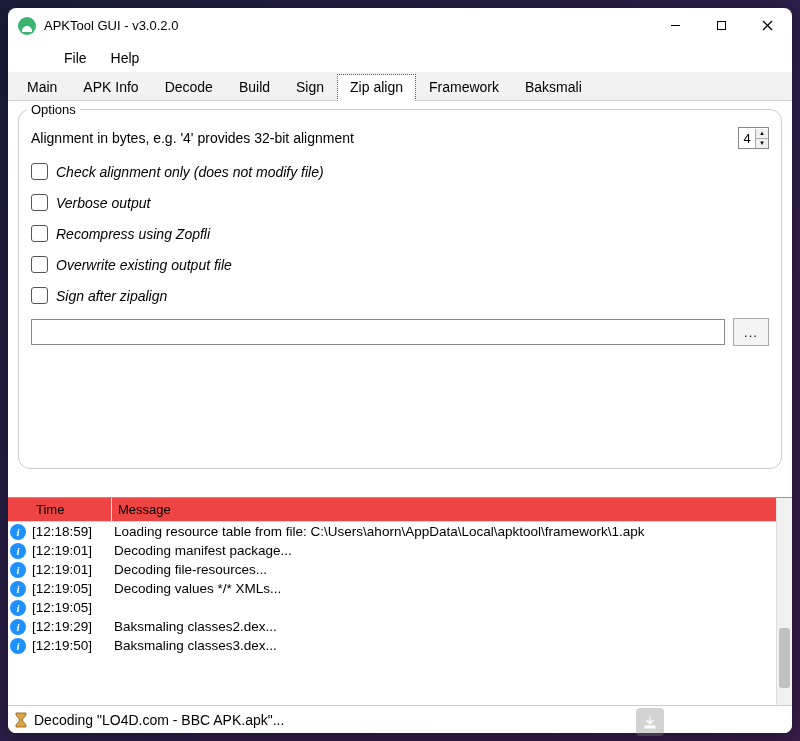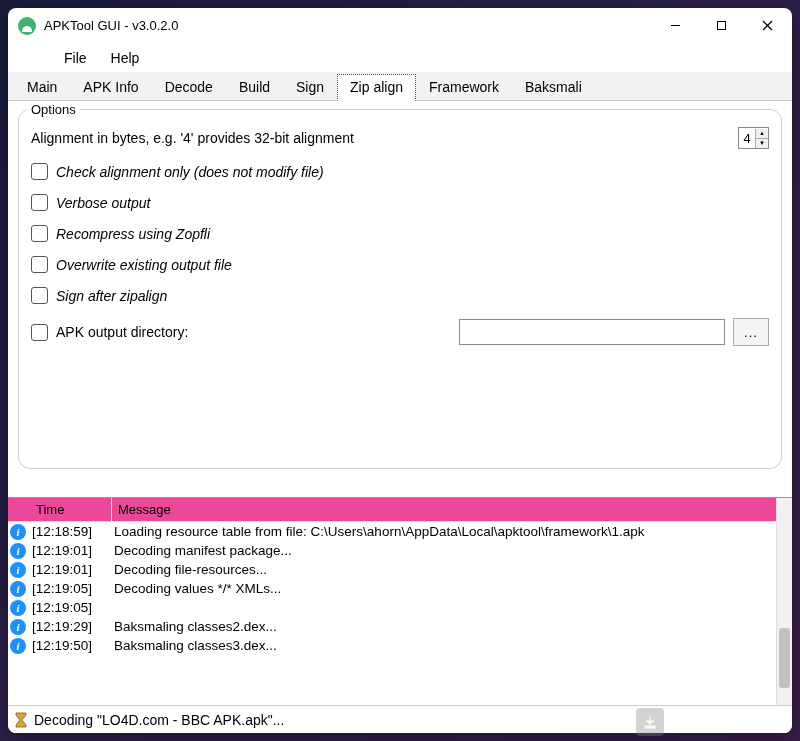--- a/index.html
+++ b/index.html
@@ -164,21 +164,21 @@
       display: flex;
       flex-direction: column;
       background: #fff;
       overflow: hidden;
       position: relative;
       margin-top: 18px;
     }
     .log-header {
       display: flex;
       border-bottom: 1px solid #ddd;
-      background: #ec4899;
+      background: #ef4444;
       font-size: 13px;
       padding-left: 22px;
     }
     .log-col-time { width: 82px; padding: 4px 6px; border-right: 1px solid #eee;}
     .log-col-msg { flex: 1; padding: 4px 6px; }
     .log-body { flex: 1; overflow: hidden; }
     .log-row {
       display: flex;
       align-items: center;
       padding: 1px 0 1px 2px;
@@ -323,24 +323,20 @@
       <div class="check-row">
         <div class="checkbox"></div>
         <div>Overwrite existing output file</div>
       </div>
       <div class="check-row">
         <div class="checkbox"></div>
         <div>Sign after zipalign</div>
       </div>
 
       <div class="dir-row">
-        <div class="lbl">
-          <div class="checkbox"></div>
-          <div>APK output directory:</div>
-        </div>
         <div class="text-input"></div>
         <div class="browse-btn">...</div>
       </div>
     </div>
   </div>
 
   <div class="log-area">
     <div class="log-header">
       <div class="log-col-time">Time</div>
       <div class="log-col-msg">Message</div>

